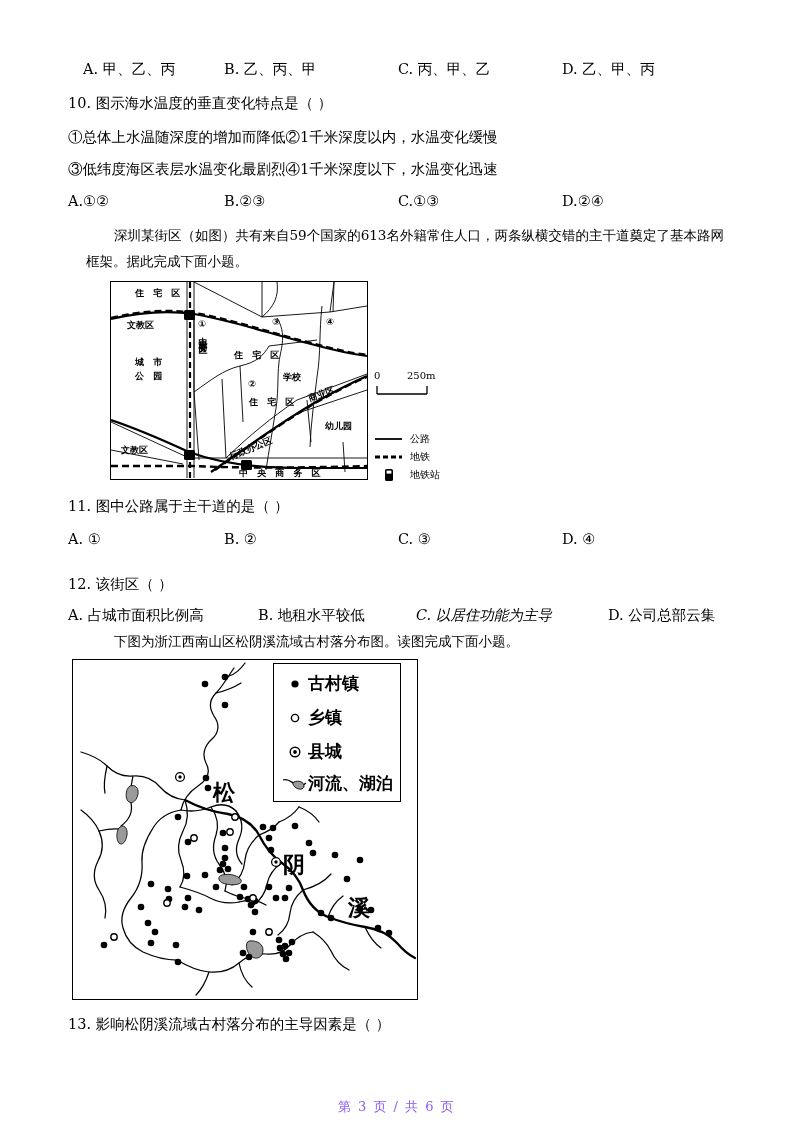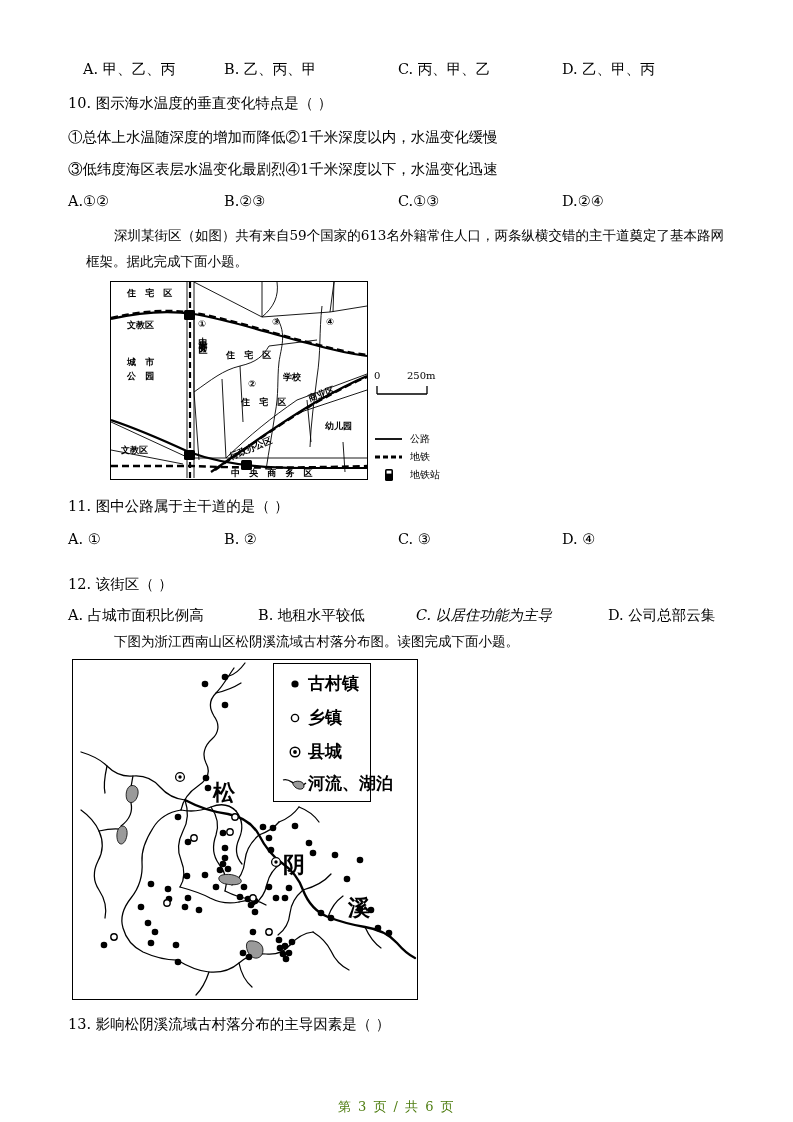--- a/index.html
+++ b/index.html
@@ -61,21 +61,21 @@
 
   
   .footer {
     position: absolute;
     left: 0;
     top: 1098px;
     width: 793px;
     text-align: center;
     font-size: 13px;
     letter-spacing: 1.5px;
-    color: #4d7c0f;
+    color: #8b5cf6;
   }
 
   
   #map1 {
     position: absolute;
     left: 110px;
     top: 281px;
     width: 258px;
     height: 199px;
     border: 1.4px solid #000;
@@ -86,21 +86,21 @@
   #map1 svg, #map2 svg { display: block; }
   .m1lab {
     position: absolute;
     font-family: "DejaVu Serif", "Liberation Serif", serif;
     font-size: 9px;
     font-weight: 700;
     color: #000;
     white-space: nowrap;
     line-height: 10px;
   }
-  .m1lab.sp { letter-spacing: 3px; }
+  .m1lab.sp { letter-spacing: 3px; margin-left: 8px; }
   .m1lab.vert {
     writing-mode: vertical-rl;
     text-orientation: upright;
     letter-spacing: 2px;
   }
   .m1num {
     position: absolute;
     font-size: 9.5px;
     font-weight: 700;
     font-family: "DejaVu Sans", sans-serif;
@@ -143,21 +143,21 @@
     height: 341px;
     border: 1.3px solid #000;
     background: #fff;
     box-sizing: border-box;
     overflow: hidden;
   }
   #m2legend {
     position: absolute;
     left: 200px;
     top: 3px;
-    width: 98px;
+    width: 128px;
     height: 139px;
     border: 1.3px solid #000;
     background: #fff;
     box-sizing: border-box;
   }
   .m2leg-row {
     position: absolute;
     left: 0; width: 118px; height: 34px;
   }
   .m2leg-row .sym {

